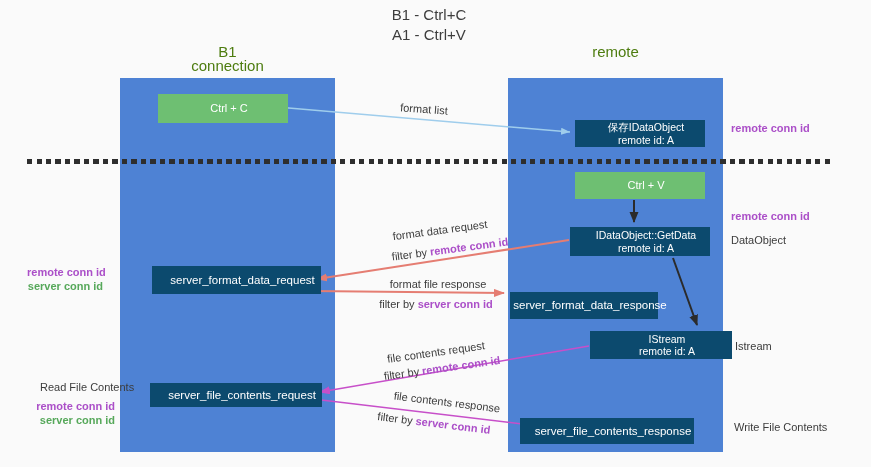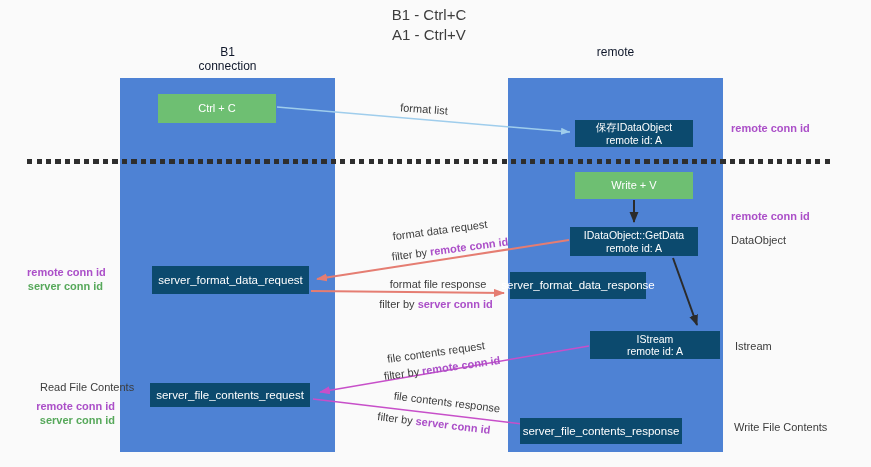--- a/index.html
+++ b/index.html
@@ -2,30 +2,30 @@
 <html><head>
 <meta charset="utf-8">
 <style>
   html,body{margin:0;padding:0;}
   body{font-family:"Liberation Sans", sans-serif; background:#f6f6f6;}
   #stage{position:relative;width:871px;height:467px;background:#fafafa;overflow:hidden;}
 
   .title-block{position:absolute;left:339px;top:5px;width:180px;text-align:center;
     font-size:15px;line-height:20px;color:#3d3d3d;}
   .col-header{position:absolute;top:45px;width:215px;text-align:center;
-    font-size:12px;line-height:14px;color:#0f172a;}
+    font-size:15px;line-height:14px;color:#4d7c0f;}
   .col{position:absolute;top:78px;width:215px;height:374px;background:#4e82d4;}
 
   .dashed-sep{position:absolute;left:27px;top:159px;width:807px;height:5px;
     background:repeating-linear-gradient(90deg,#2e2e2e 0 5px,transparent 5px 9.5px);}
 
   svg.arrows{position:absolute;left:0;top:0;width:871px;height:467px;pointer-events:none;}
 
   .node{position:absolute;display:flex;flex-direction:column;align-items:center;
-    justify-content:center;color:#fff;text-align:center;line-height:13px;}
+    justify-content:center;color:#fff;text-align:center;line-height:13px;padding-left:12px;}
   .node.green{background:#6ebf72;font-size:11px;}
   .node.orange{background:#0c4a6e;font-size:11.5px;}
   .node.two{font-size:10.5px;line-height:12.5px;}
 
   .edge-label{position:absolute;font-size:11px;color:#3c3c3c;white-space:nowrap;}
   .edge-label .fb{margin-right:3px;}
   .purple{color:#ab4fc8;font-weight:bold;}
 
   .side-label{position:absolute;font-size:11px;color:#3c3c3c;white-space:nowrap;}
   .side-label.bold-purple{color:#ab4fc8;font-weight:bold;}
@@ -82,33 +82,33 @@
   <div class="node green" style="left:158px;top:94px;width:118px;height:29px">
     <span>Ctrl + C</span>
   </div>
 
   <div class="node orange two" style="left:575px;top:120px;width:118px;height:27px">
     <span>保存IDataObject</span>
     <span>remote id: A</span>
   </div>
 
   <div class="node green" style="left:575px;top:172px;width:118px;height:27px">
-    <span>Write + V</span>
+    <span>Ctrl + V</span>
   </div>
 
   <div class="node orange two" style="left:570px;top:227px;width:128px;height:29px">
     <span>IDataObject::GetData</span>
     <span>remote id: A</span>
   </div>
 
   <div class="node orange" style="left:152px;top:266px;width:157px;height:28px">
     <span>server_format_data_request</span>
   </div>
 
-  <div class="node orange" style="left:510px;top:272px;width:136px;height:27px">
+  <div class="node orange" style="left:510px;top:292px;width:136px;height:27px">
     <span>server_format_data_response</span>
   </div>
 
   <div class="node orange two" style="left:590px;top:331px;width:130px;height:28px">
     <span>IStream</span>
     <span>remote id: A</span>
   </div>
 
   <div class="node orange" style="left:150px;top:383px;width:160px;height:24px">
     <span>server_file_contents_request</span>

